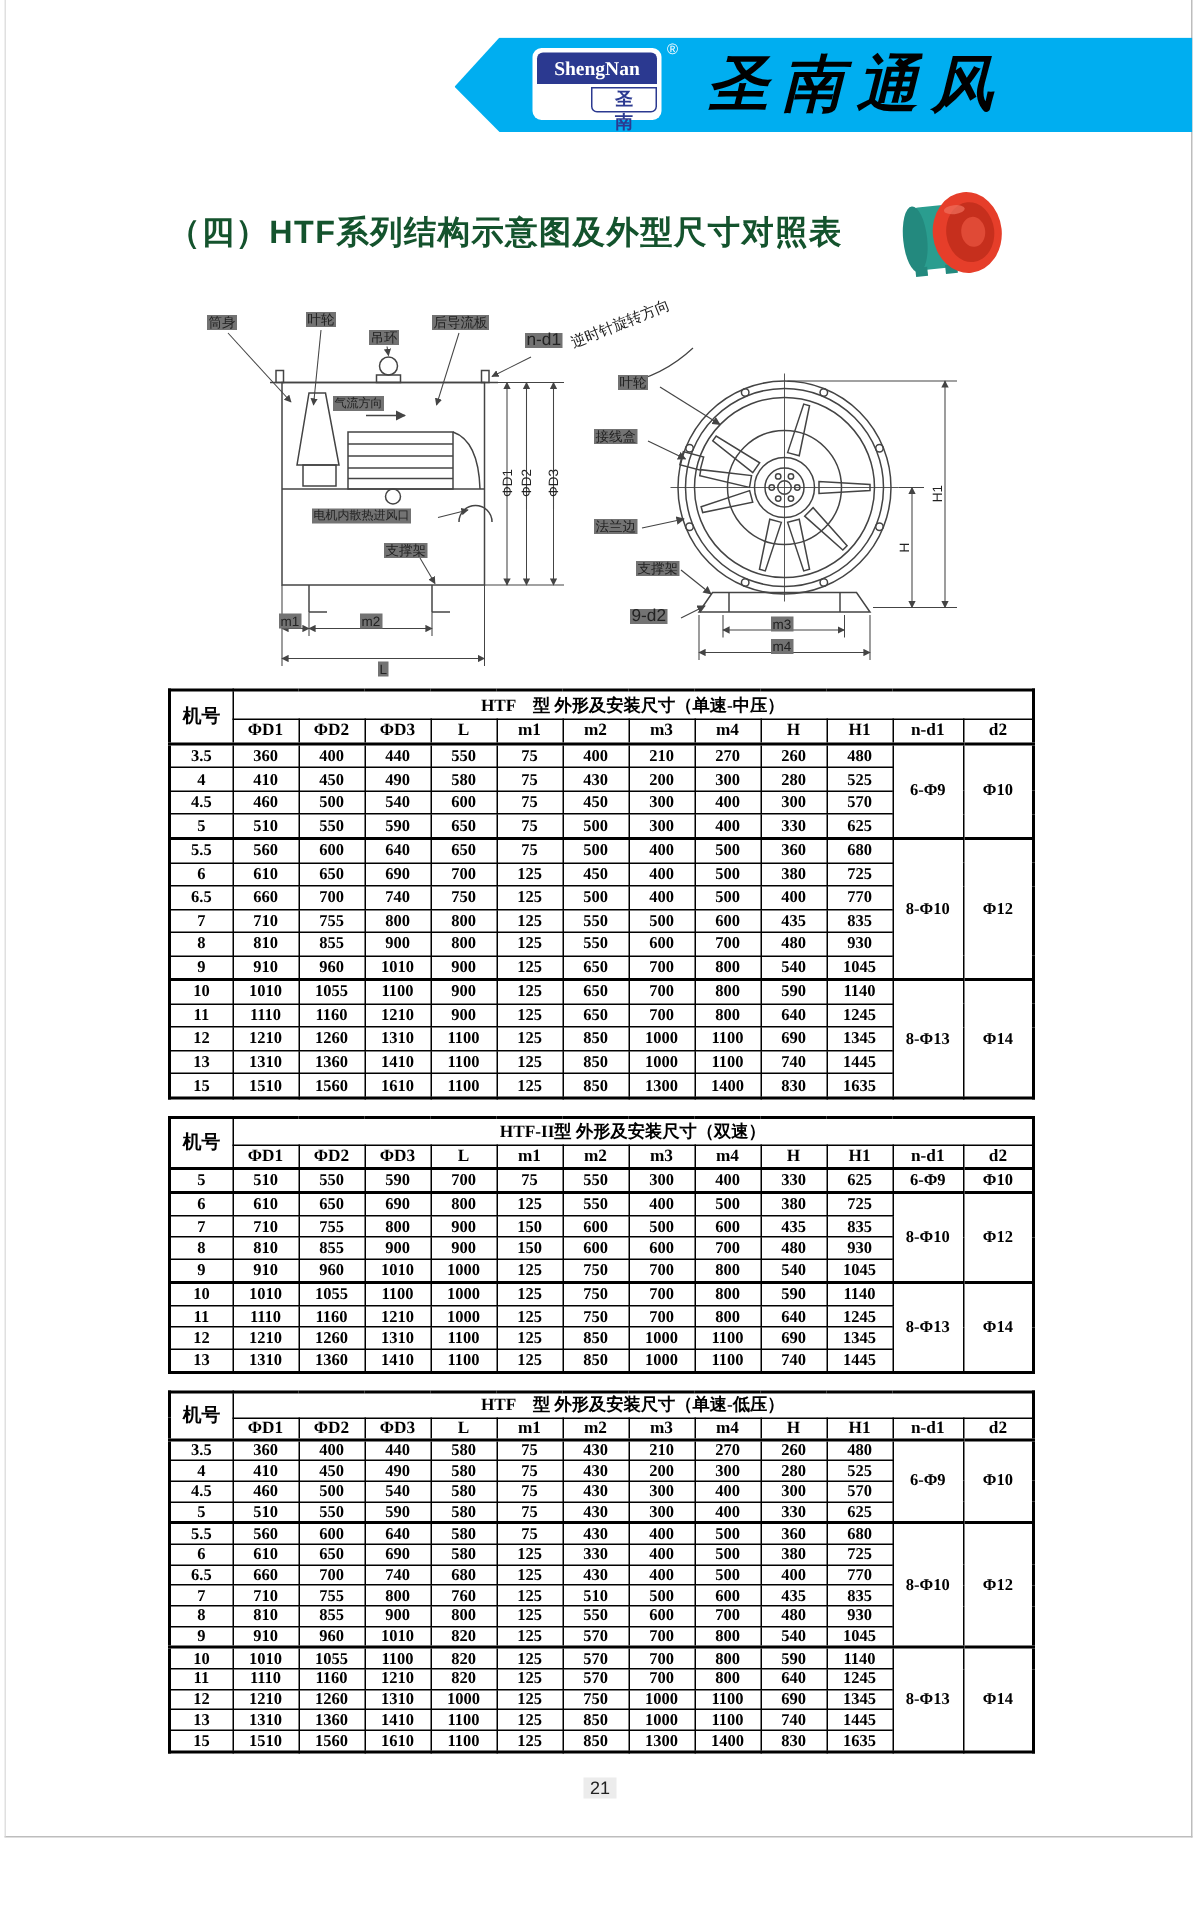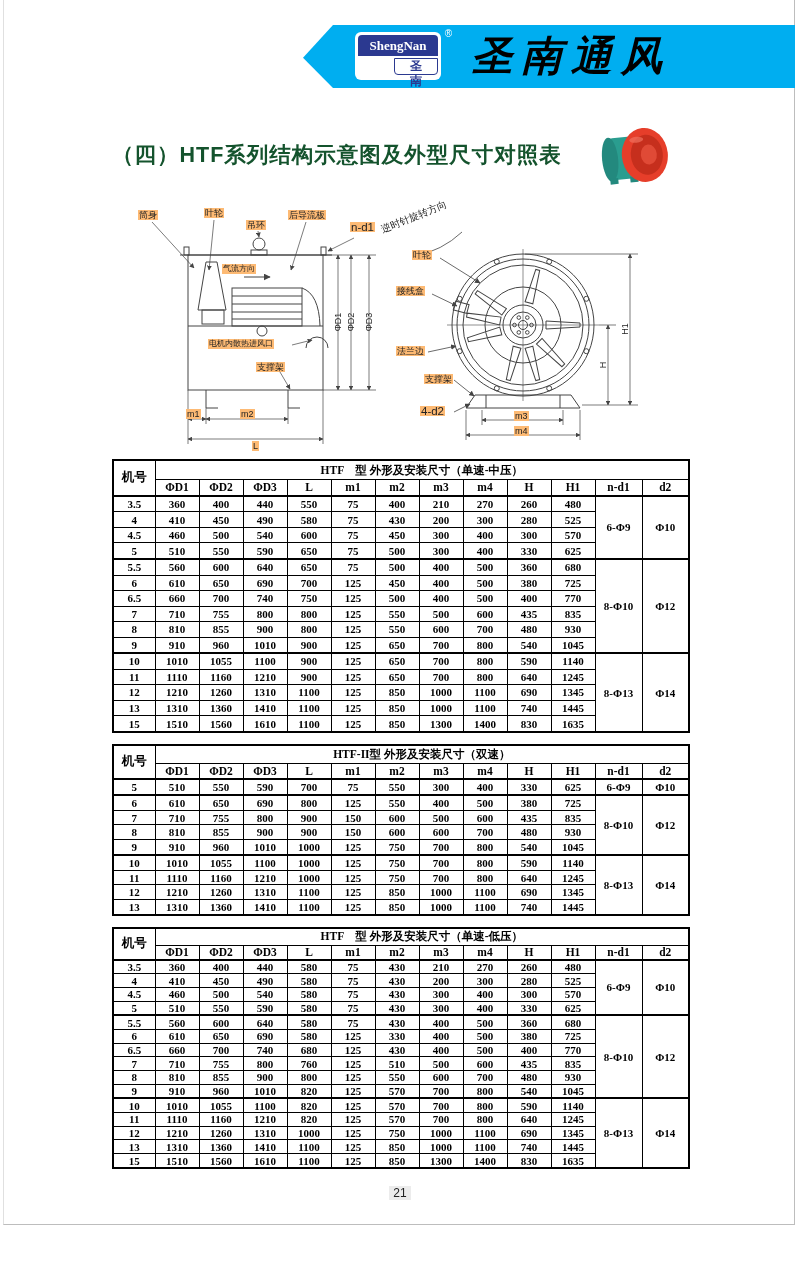--- a/index.html
+++ b/index.html
@@ -44,21 +44,21 @@
   
   .section-title {
     position:absolute; left:112px; top:140px;
     font-size:21.5px; font-weight:bold; letter-spacing:1px; color:#14532d;
   }
   .fan-thumb { position:absolute; left:598px; top:126px; width:74px; height:62px; }
   
   .diagram { position:absolute; left:110px; top:198px; width:585px; height:258px; }
   .diagram svg { position:absolute; left:0; top:0; }
   .dlabel {
-    position:absolute; font-size:9px; color:#222; background:#fdba74;
+    position:absolute; font-size:9px; color:#222; background:#737373;
     line-height:10px; white-space:nowrap; padding:0 1px;
   }
   .dlabel.rot { transform:translate(-50%,-50%) rotate(-90deg); background:transparent; }
   .dlabel.big { font-size:11.5px; }
   .dlabel.tiny { font-size:8px; }
   
   .tblwrap { position:absolute; left:112px; width:576px; }
   .tblwrap table {
     width:100%; height:100%; border-collapse:collapse; table-layout:fixed;
     border:2px solid #000; font-family:"Liberation Serif", serif;
@@ -264,21 +264,21 @@
   <span class="dlabel" style="left:142px;top:243px">L</span>
   <span class="dlabel rot" style="left:228px;top:124px">ΦD1</span>
   <span class="dlabel rot" style="left:241px;top:124px">ΦD2</span>
   <span class="dlabel rot" style="left:259px;top:124px">ΦD3</span>
 
   <span class="dlabel" style="left:268px;top:14px;transform:rotate(-22deg);font-size:10px;background:transparent">逆时针旋转方向</span>
   <span class="dlabel" style="left:302px;top:52px">叶轮</span>
   <span class="dlabel" style="left:286px;top:88px">接线盒</span>
   <span class="dlabel" style="left:286px;top:148px">法兰边</span>
   <span class="dlabel" style="left:314px;top:176px">支撑架</span>
-  <span class="dlabel big" style="left:310px;top:208px">4-d2</span>
+  <span class="dlabel big" style="left:310px;top:208px">9-d2</span>
   <span class="dlabel" style="left:404px;top:213px">m3</span>
   <span class="dlabel" style="left:404px;top:228px">m4</span>
   <span class="dlabel rot" style="left:493px;top:167px">H</span>
   <span class="dlabel rot" style="left:515px;top:131px">H1</span>
 </div>
 
 <div class="tblwrap" id="table-0">
     <table>
       <colgroup>
         <col style="width:42px">

